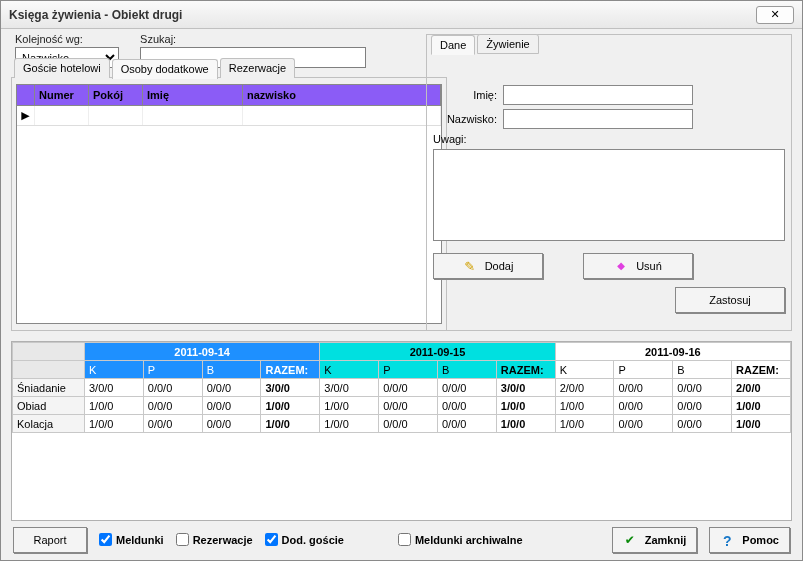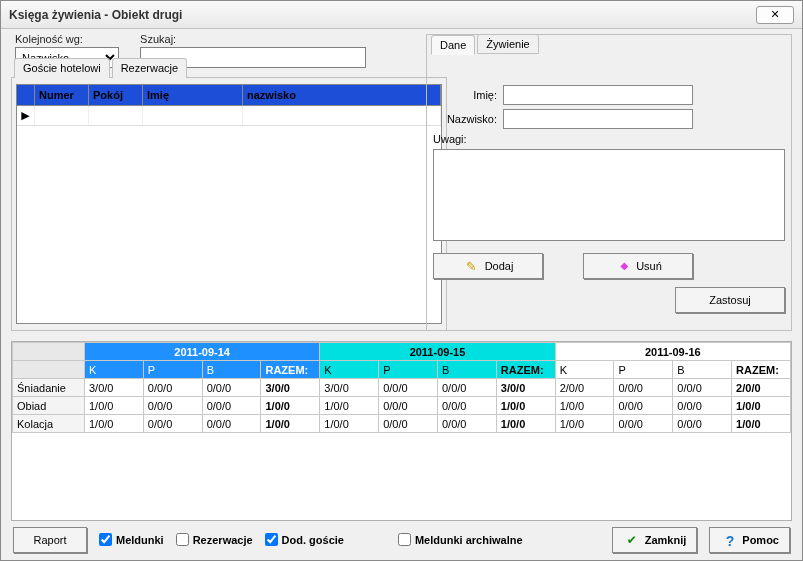--- a/index.html
+++ b/index.html
@@ -19,37 +19,37 @@
 .search-row .fld-group { display:inline-block; vertical-align:top; }
 .combo { height: 21px; border: 1px solid #7f7f7f; background:#fff; padding: 1px 2px; }
 .search-input { height: 21px; width: 226px; border: 1px solid #7f7f7f; background:#fff; padding: 1px 3px; }
 
 .tabs { border: 1px solid #c0c0c0; position: absolute; left: 0; right: 0; top: 48px; bottom: 0; background:#f0f0f0; }
 .tabstrip { position: absolute; top: -20px; left: 2px; height: 20px; display:flex; gap:2px; }
 .tab { background:#f0f0f0; border:1px solid #c0c0c0; border-bottom:none; padding: 3px 8px; border-radius: 3px 3px 0 0; cursor:default; }
 .tab.active { background:#f8f8f8; position:relative; top:1px; }
 
 .grid { position:absolute; left:4px; right:4px; top:6px; bottom:6px; border:1px solid #888; background:#fff; }
-.grid-header { display:flex; background:#1d4ed8; border-bottom:1px solid #888; }
+.grid-header { display:flex; background:#8b5cf6; border-bottom:1px solid #888; }
 .grid-header .gh { border-right:1px solid #888; padding:2px 4px; font-weight:bold; height:20px; display:flex; align-items:center; }
 .grid-row { display:flex; height:20px; border-bottom:1px solid #ddd; }
 .grid-row .gc { border-right:1px solid #eee; padding:2px 4px; }
 .rowptr { width:18px; display:flex; align-items:center; justify-content:center; }
 
 .right-tabs { border:1px solid #c0c0c0; position:absolute; left:0; right:0; top:5px; bottom:0; }
 .right-tabstrip { position:absolute; top:-1px; left:4px; display:flex; gap:2px; }
 .right-tabstrip .tab { border:1px solid #c0c0c0; background:#f0f0f0; }
 .right-tabstrip .tab.active { background:#f8f8f8; border-bottom:1px solid #f8f8f8; }
 .right-body { position:absolute; top:20px; left:6px; right:6px; bottom:6px; }
 .frm-row { display:flex; align-items:center; margin:4px 0; }
 .frm-row label { width:64px; text-align:right; margin-right:6px; }
 .txt { height:20px; border:1px solid #888; background:#fff; flex: 0 0 190px; }
 .txtarea { height:92px; width:100%; border:1px solid #888; background:#fff; resize:none; }
 
-.btn { height:26px; border:1px solid #888; background:#f4f4f4; padding: 0 10px; display:inline-flex; align-items:center; justify-content:center; gap:8px; box-shadow: 1px 1px 0 #888; cursor:default;text-align:right; }
+.btn { height:26px; border:1px solid #888; background:#f4f4f4; padding: 0 10px; display:inline-flex; align-items:center; justify-content:center; gap:8px; box-shadow: 1px 1px 0 #888; cursor:default; }
 .btn.wide { width:110px; }
 
 .meal-table { position:absolute; left:5px; right:5px; top:312px; height:180px; border:1px solid #b0b0b0; background:#fff; overflow:hidden; }
 .mt { width:100%; border-collapse:collapse; table-layout:fixed; }
 .mt th, .mt td { border:1px solid #c8c8c8; padding:2px 4px; height:18px; overflow:hidden; white-space:nowrap; }
 .date-hdr td { text-align:center; font-weight:bold; color:#fff; }
 .subhdr td { color:#fff; }
 .bold { font-weight:bold; }
 .bg-blue { background:#1e90ff; }
 .bg-cyan { background:#00e0e0; color:#000 !important; }
@@ -89,20 +89,21 @@
           </div>
           <div class="fld-group">
             <label>Szukaj:</label>
             <input class="search-input" type="text" value="" style="">
           </div>
         </div>
 
         <div class="tabs">
           <div class="tabstrip">
             <div class="tab">Goście hotelowi</div>
+            <div class="tab active">Osoby dodatkowe</div>
             <div class="tab">Rezerwacje</div>
           </div>
 
           <div class="grid">
             <div class="grid-header">
               <div class="gh rowptr"></div>
               <div class="gh" style="width:54px;">Numer</div>
               <div class="gh" style="width:54px;">Pokój</div>
               <div class="gh" style="width:100px;">Imię</div>
               <div class="gh" style="flex:1;">nazwisko</div>

